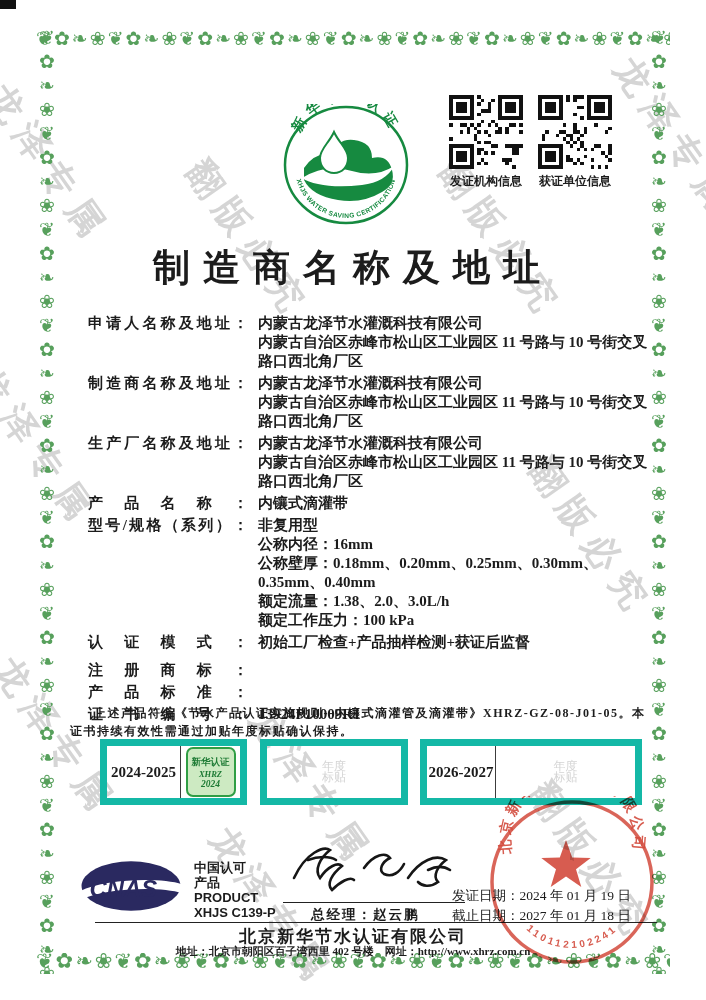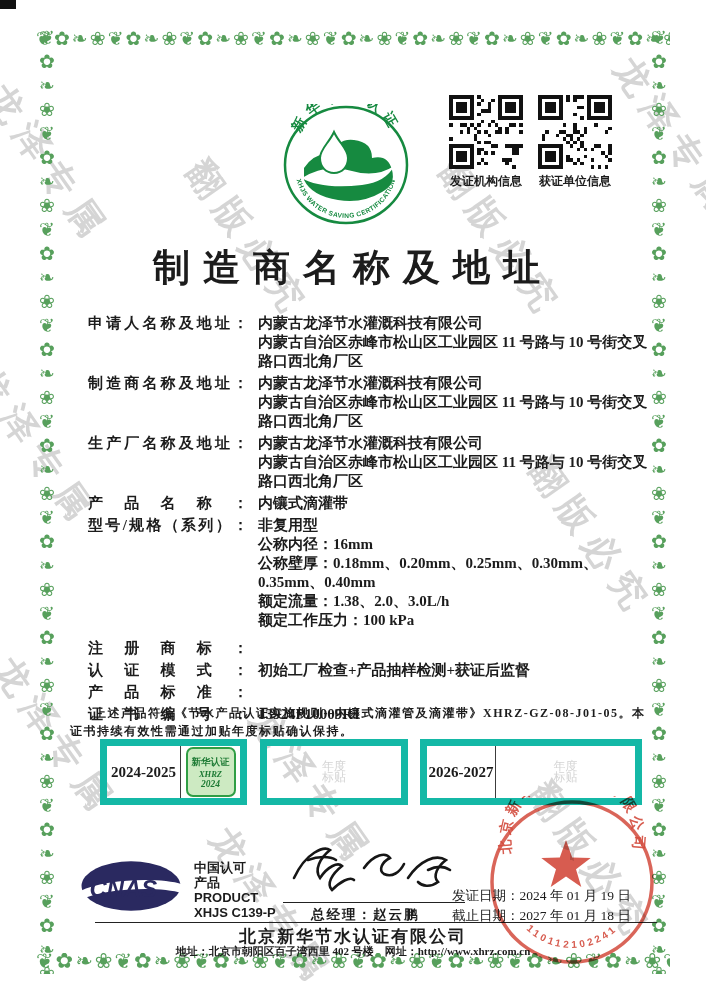--- a/index.html
+++ b/index.html
@@ -275,27 +275,27 @@
       <div class="fvalue">内镶式滴灌带</div>
     </div>
     <div class="frow">
       <div class="flabel">型号/规格（系列）：</div>
       <div class="fvalue">非复用型
 公称内径：16mm
 公称壁厚：0.18mm、0.20mm、0.25mm、0.30mm、0.35mm、0.40mm
 额定流量：1.38、2.0、3.0L/h
 额定工作压力：100 kPa</div>
     </div>
+    <div class="frow">
+      <div class="flabel">认证模式：</div>
+      <div class="fvalue">初始工厂检查+产品抽样检测+获证后监督</div>
+    </div>
     <div class="frow gap">
       <div class="flabel">注册商标：</div>
       <div class="fvalue"></div>
-    </div>
-    <div class="frow">
-      <div class="flabel">认证模式：</div>
-      <div class="fvalue">初始工厂检查+产品抽样检测+获证后监督</div>
     </div>
     <div class="frow">
       <div class="flabel">产品标准：</div>
     </div>
     <div class="frow">
       <div class="flabel">证书编号：</div>
       <div class="fvalue">13924P10009R1</div>
     </div>
   </div>
 

